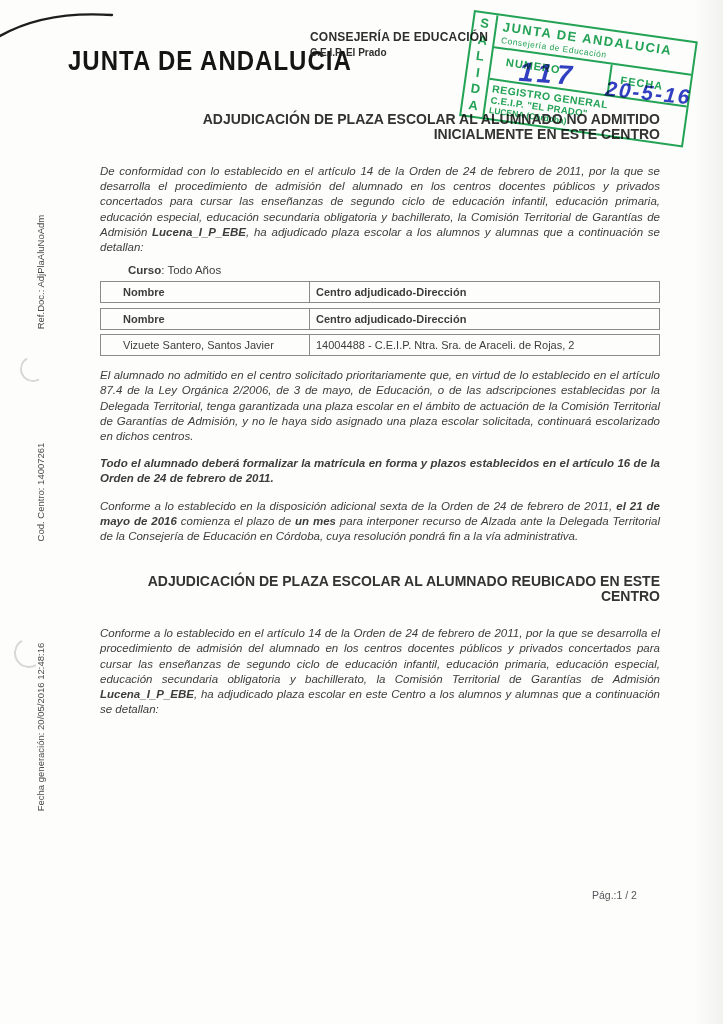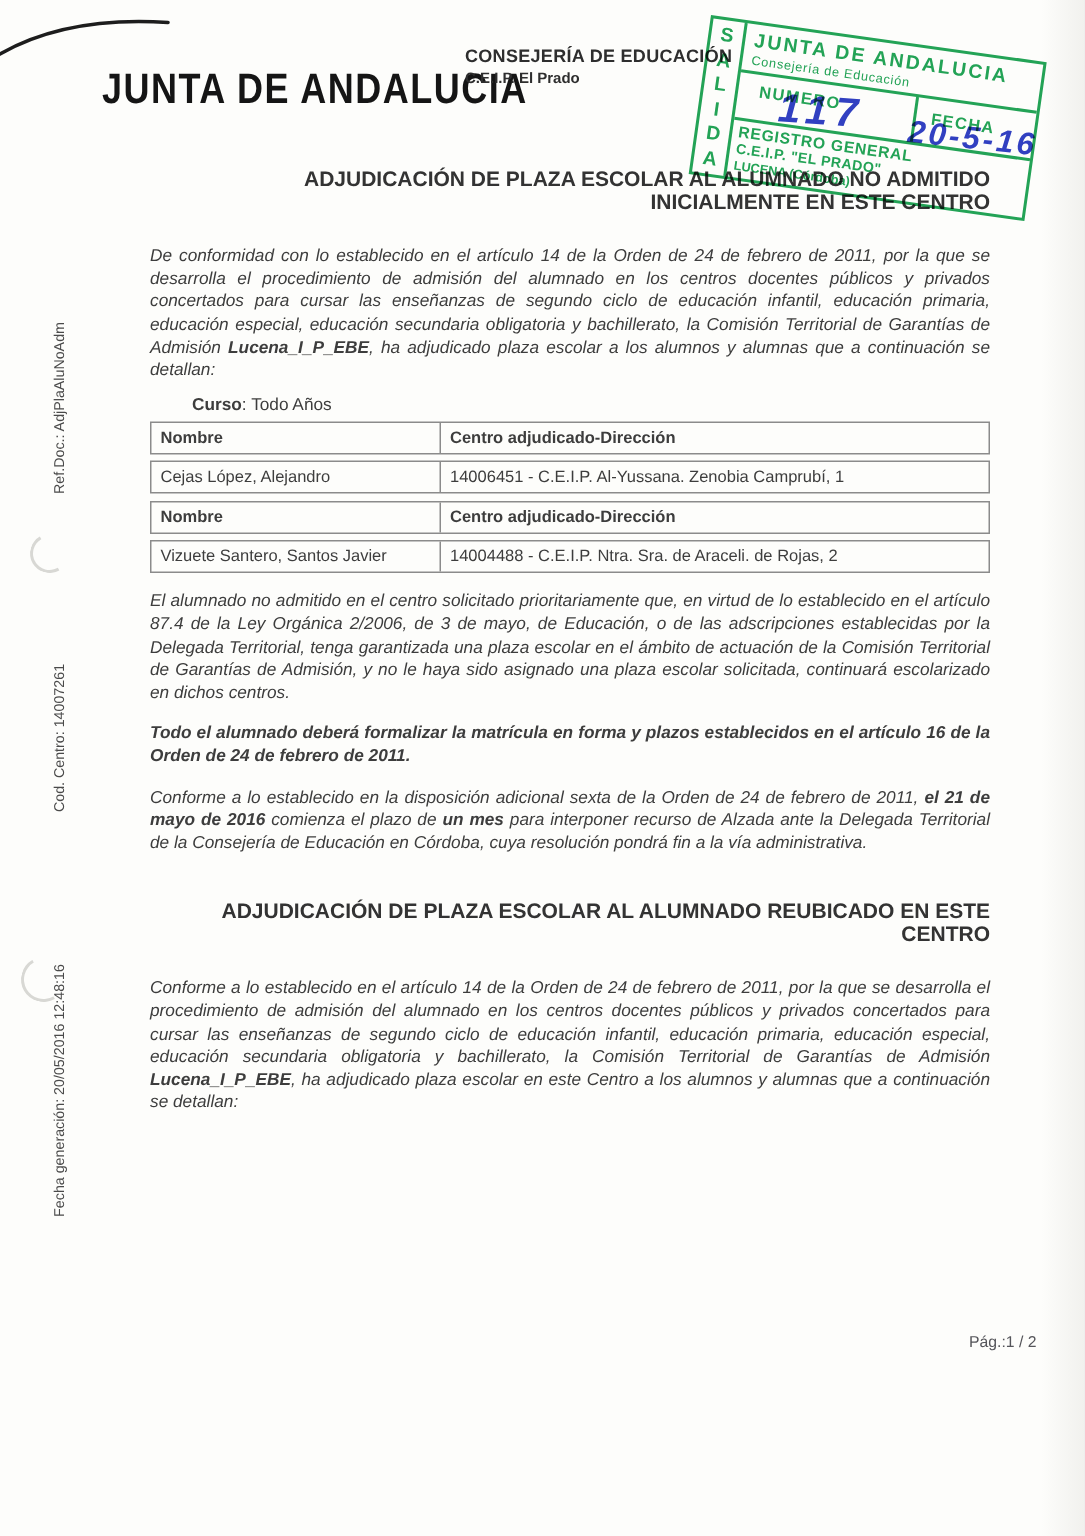--- a/index.html
+++ b/index.html
@@ -87,28 +87,28 @@
   .title2 { margin-top:30px; }
   .para {
     margin:22px 0 0 0; font-size:11.5px; line-height:15.2px;
     text-align:justify; color:#3d3d3d;font-style:italic;
   }
   .para.tight { margin-top:12px; }
   .bold { font-weight:bold; }
   .curso { margin:9px 0 0 28px; font-size:11.5px; }
 
   .tbl { margin-top:5px; font-size:11px; }
-  .tbl-row { display:flex; border:1px solid #8b8b8b; background:transparent; }
+  .tbl-row { display:flex; border:1px solid #8b8b8b; background:transparent;padding-left:16px; }
   .tbl-head { margin-bottom:4px; font-weight:bold; }
   .cell { padding:3px 6px; line-height:14px; }
   .c1 { width:180px; border-right:1px solid #8b8b8b; }
   .c2 { flex:1; }
   .center { }
 
-  .page-num { position:absolute; left:646px; top:889px; font-size:10.5px; color:#55555a; }
+  .page-num { position:absolute; left:592px; top:889px; font-size:10.5px; color:#55555a; }
 </style>
 </head>
 <body>
 
 <div class="page">
 
   <svg class="scan-curve" width="140" height="50" viewBox="0 0 140 50">
     <path d="M0,36 C28,20 66,12 112,15" stroke="#1d1d1d" stroke-width="2.4" fill="none" stroke-linecap="round"></path>
   </svg>
   <div class="hole hole1"></div>
@@ -163,24 +163,20 @@
 
     <p class="para"><span>De conformidad con lo establecido en el artículo 14 de la Orden de 24 de febrero de 2011, por la que se desarrolla el procedimiento de admisión del alumnado en los centros docentes públicos y privados concertados para cursar las enseñanzas de segundo ciclo de educación infantil, educación primaria, educación especial, educación secundaria obligatoria y bachillerato, la Comisión Territorial de Garantías de Admisión </span><span class="bold">Lucena_I_P_EBE</span><span>, ha adjudicado plaza escolar a los alumnos y alumnas que a continuación se detallan:</span></p>
 
     <div class="curso"><span class="bold">Curso</span><span>: Todo Años</span></div>
 
     <div class="tbl">
       <div class="tbl-row tbl-head">
         <div class="cell c1">Nombre</div>
         <div class="cell c2 center">Centro adjudicado-Dirección</div>
       </div>
-      <div class="tbl-row">
-        <div class="cell c1">Cejas López, Alejandro</div>
-        <div class="cell c2">14006451 - C.E.I.P. Al-Yussana. Zenobia Camprubí, 1</div>
-      </div>
     </div>
 
 
     <div class="tbl">
       <div class="tbl-row tbl-head">
         <div class="cell c1">Nombre</div>
         <div class="cell c2 center">Centro adjudicado-Dirección</div>
       </div>
       <div class="tbl-row">
         <div class="cell c1">Vizuete Santero, Santos Javier</div>

